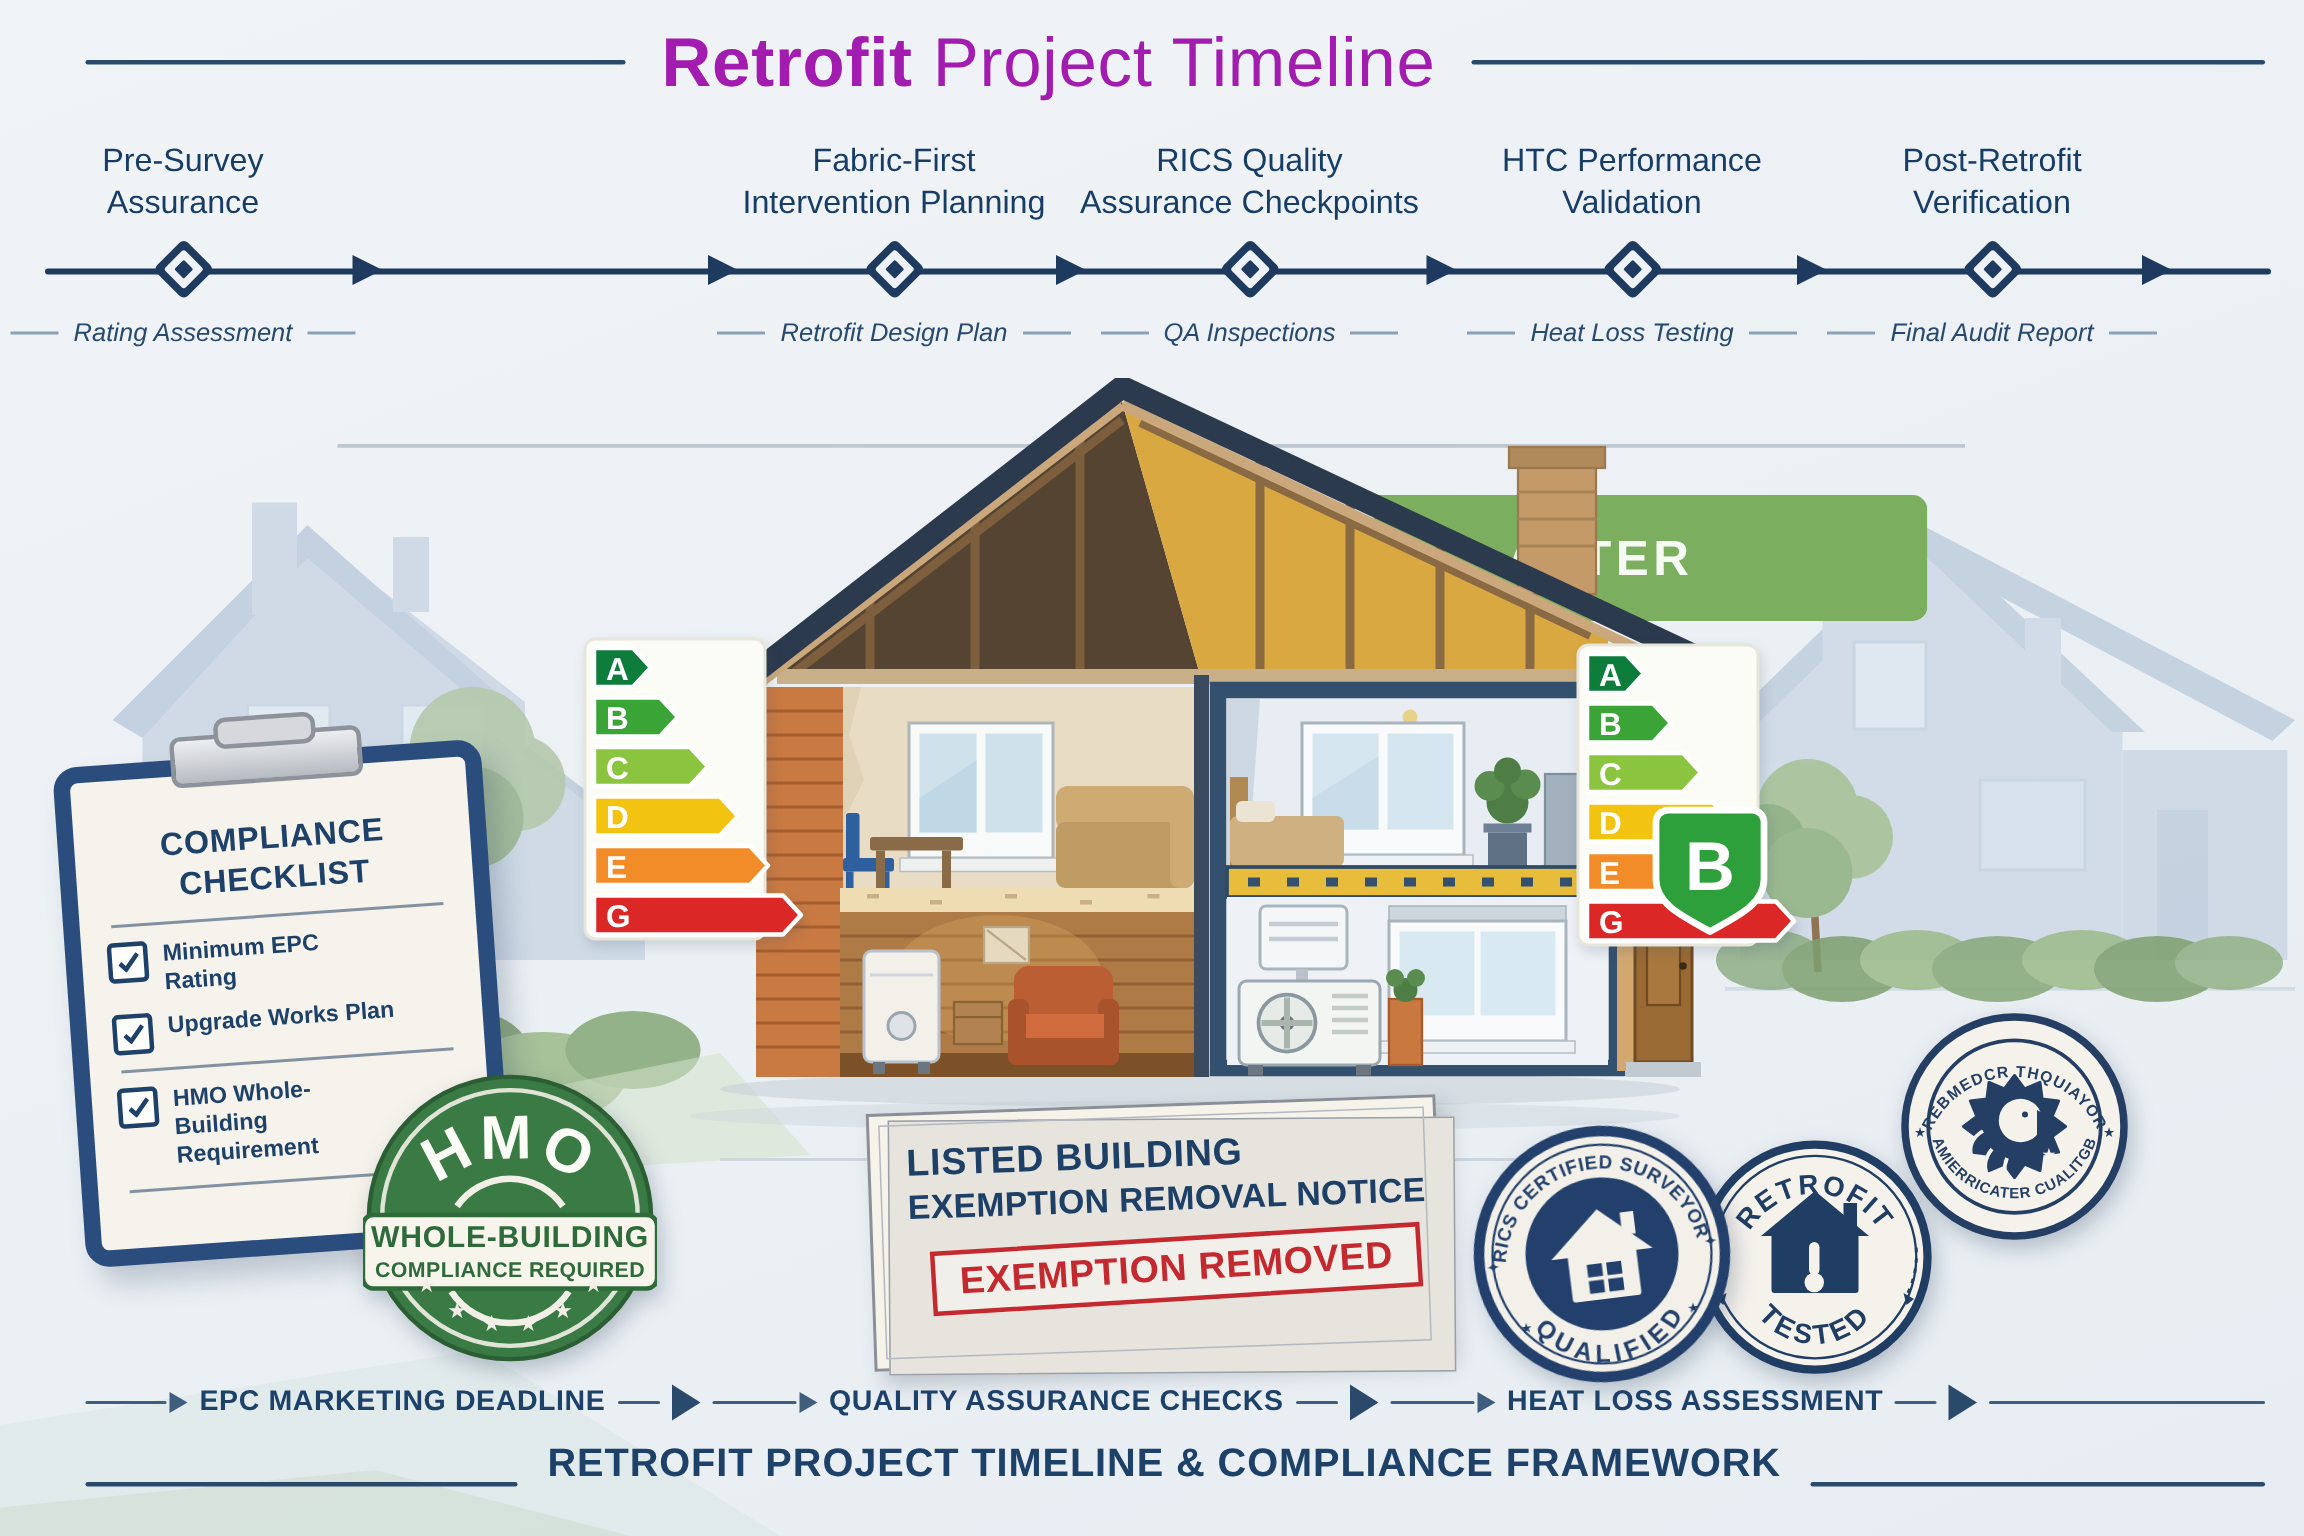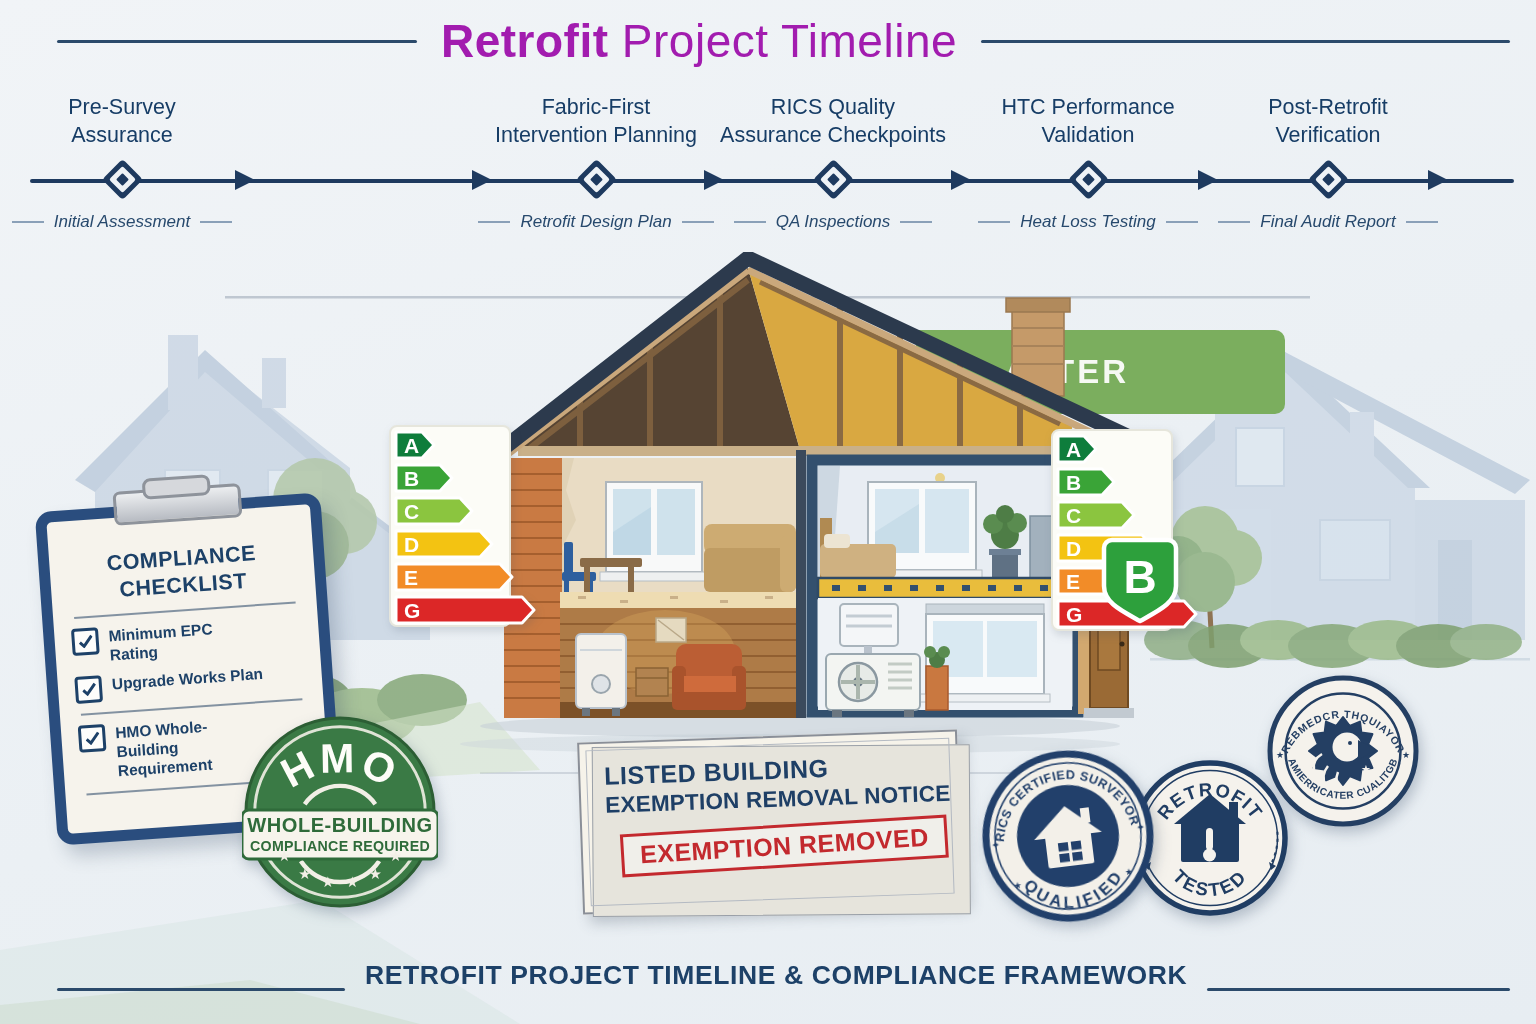--- a/index.html
+++ b/index.html
@@ -166,21 +166,21 @@
   <div class="tl-arrow" style="left:1438px"></div>
 
   <div class="stage" style="left:122px">
     <div class="s-label">
       <div><span class="b">Pre-Survey</span><span></span></div>
       <div><span class="b">Assurance</span><span></span></div>
     </div>
     <div class="diamond"></div>
     <div class="s-sub">
         <i class="dash"></i>
-        <span>Initial Assessment</span>
+        <span>Rating Assessment</span>
         <i class="dash"></i>
       </div>
   </div>
   <div class="stage" style="left:596px">
     <div class="s-label">
       <div><span class="b">Fabric-First</span><span></span></div>
       <div><span class="b"></span><span>Intervention Planning</span></div>
     </div>
     <div class="diamond"></div>
     <div class="s-sub">
@@ -605,20 +605,38 @@
     </text>
     <text font-size="16.5" font-weight="900" fill="#22406b" letter-spacing="3.5">
       <textPath href="#ricsBot" startOffset="50%" text-anchor="middle">QUALIFIED</textPath>
     </text>
     <text x="13" y="90" font-size="11" fill="#22406b" text-anchor="middle">✦</text>
     <text x="159" y="90" font-size="11" fill="#22406b" text-anchor="middle">✦</text>
     <text x="30" y="132" font-size="9" fill="#22406b" text-anchor="middle">★</text>
     <text x="142" y="132" font-size="9" fill="#22406b" text-anchor="middle">★</text>
   </svg>
 
+  <div class="flow">
+    <i class="fl" style="width:54px"></i>
+      <i class="sh"></i>
+    <span class="flabel">EPC MARKETING DEADLINE</span>
+    <i class="fl" style="width:28px"></i>
+      <i class="bt"></i>
+    <i class="fl" style="width:56px"></i>
+      <i class="sh"></i>
+    <span class="flabel">QUALITY ASSURANCE CHECKS</span>
+    <i class="fl" style="width:28px"></i>
+      <i class="bt"></i>
+    <i class="fl" style="width:56px"></i>
+      <i class="sh"></i>
+    <span class="flabel">HEAT LOSS ASSESSMENT</span>
+    <i class="fl" style="width:28px"></i>
+      <i class="bt"></i>
+    <i class="fl" style="flex:1"></i>
+  </div>
 
   <div class="footer">
     <i class="hline3" style="width:288px"></i>
     <div class="f-title">RETROFIT PROJECT TIMELINE &amp; COMPLIANCE FRAMEWORK</div>
     <i class="hline3" style="flex:1"></i>
   </div>
 
 </div>
 
 </body></html>

